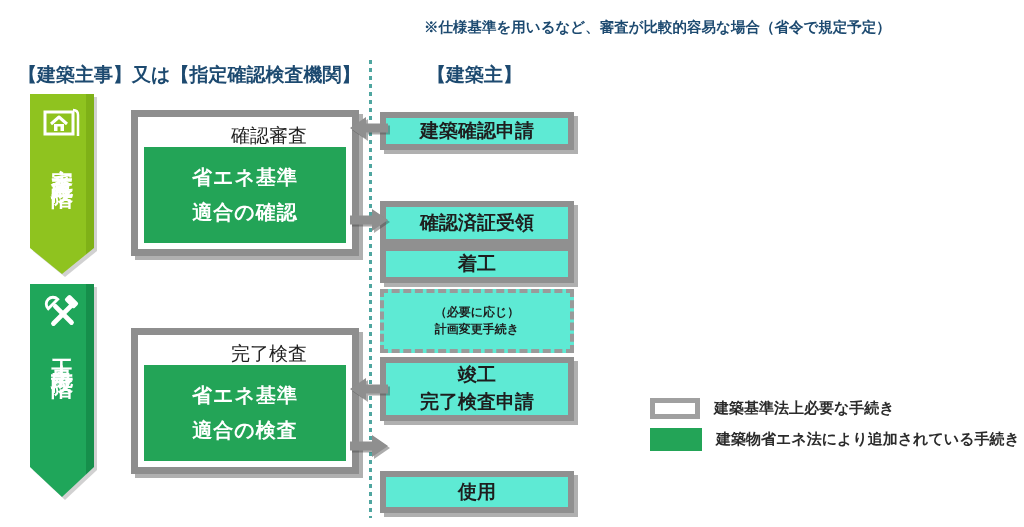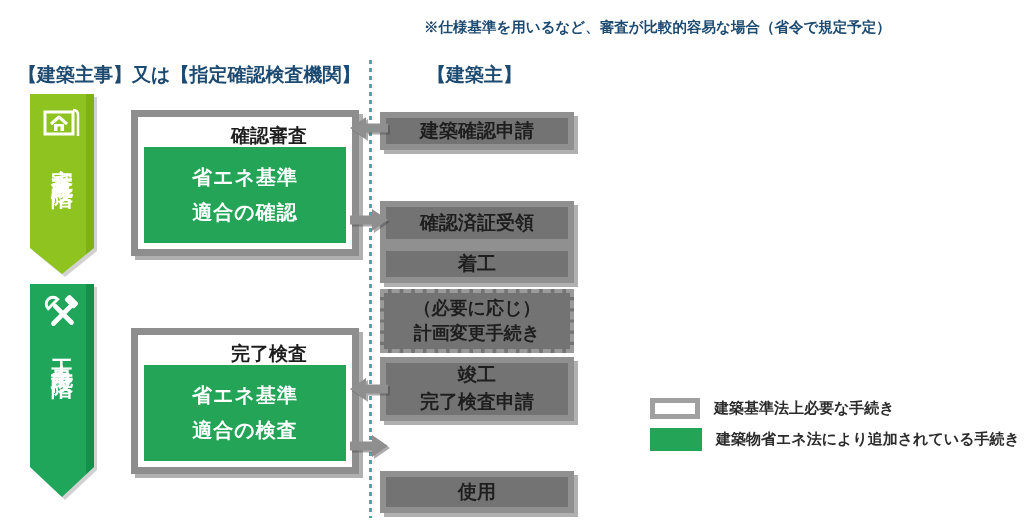--- a/index.html
+++ b/index.html
@@ -29,31 +29,31 @@
   .ribbon-2 { height:213px; background:linear-gradient(to right,#1fa65a 88%, #168f4b 88%);
     clip-path:polygon(0 0, 100% 0, 100% calc(100% - 30px), 50% 100%, 0 calc(100% - 30px)); }
   .ribbon-label { writing-mode:vertical-rl; text-orientation:upright; color:#fff; font-weight:bold;
     font-size:22px; letter-spacing:6px; margin-top:8px; }
   .ribbon-icon { width:42px; height:40px; display:flex; align-items:center; justify-content:center; }
 
   
   .proc-box { position:absolute; left:131px; width:228px; height:146px; background:#fff;
     border:7px solid #8e8e8e; box-shadow:4px 4px 0 rgba(80,80,80,0.45); }
   .proc-title { height:38px; display:flex; align-items:center; justify-content:center;
-    font-size:19px; font-weight:bold; color:#1e1e1e;margin-left:48px; }
+    font-size:19px; font-weight:normal; color:#1e1e1e;margin-left:48px; }
   .proc-green { position:absolute; left:6px; right:6px; top:30px; bottom:6px; background:#23a457;
     display:flex; flex-direction:column; align-items:center; justify-content:center;
     color:#fff; font-weight:bold; font-size:20px; line-height:1.75; letter-spacing:1px; }
 
   
-  .step { position:absolute; left:380px; width:194px; background:#737373; border:6px solid #909090;
+  .step { position:absolute; left:380px; width:194px; background:#5eead4; border:6px solid #909090;
     box-shadow:4px 4px 0 rgba(80,80,80,0.45); display:flex; flex-direction:column;
     align-items:center; justify-content:center; font-size:19px; font-weight:bold; color:#1e1e1e;
     line-height:1.4; text-align:center; }
-  .step.dashed { border:4px dashed #9a9a9a; box-shadow:none; font-size:18px; }
+  .step.dashed { border:4px dashed #9a9a9a; box-shadow:none; font-size:12px; }
 
   
   .arrow { position:absolute; left:350px; width:38px; height:28px; z-index:5;
     filter:drop-shadow(2px 2px 0 rgba(70,70,70,0.45)); }
 
   
   .legend { position:absolute; left:650px; top:389px; display:flex; flex-direction:column; gap:9px;margin-top:9px; }
   .legend-row { display:flex; align-items:center; gap:14px; }
   .legend-swatch-white { width:50px; height:21px; background:#ffffff; border:5px solid #a0a0a0; }
   .legend-swatch-green { width:52px; height:23px; background:#23a457; }

